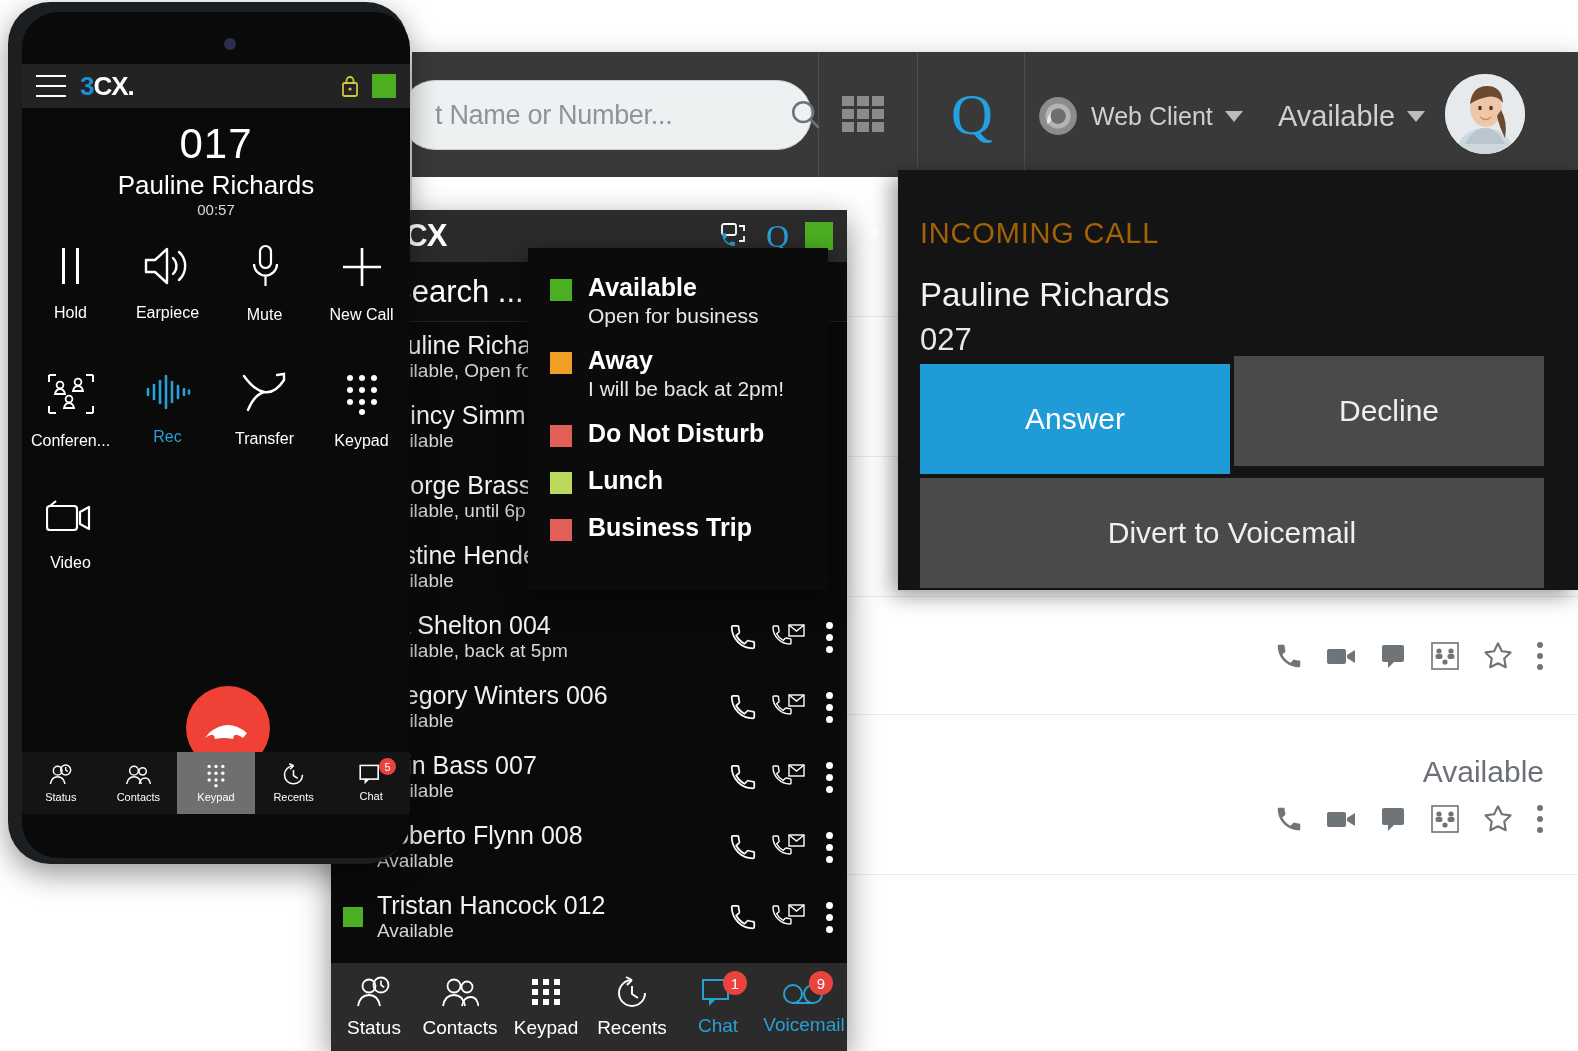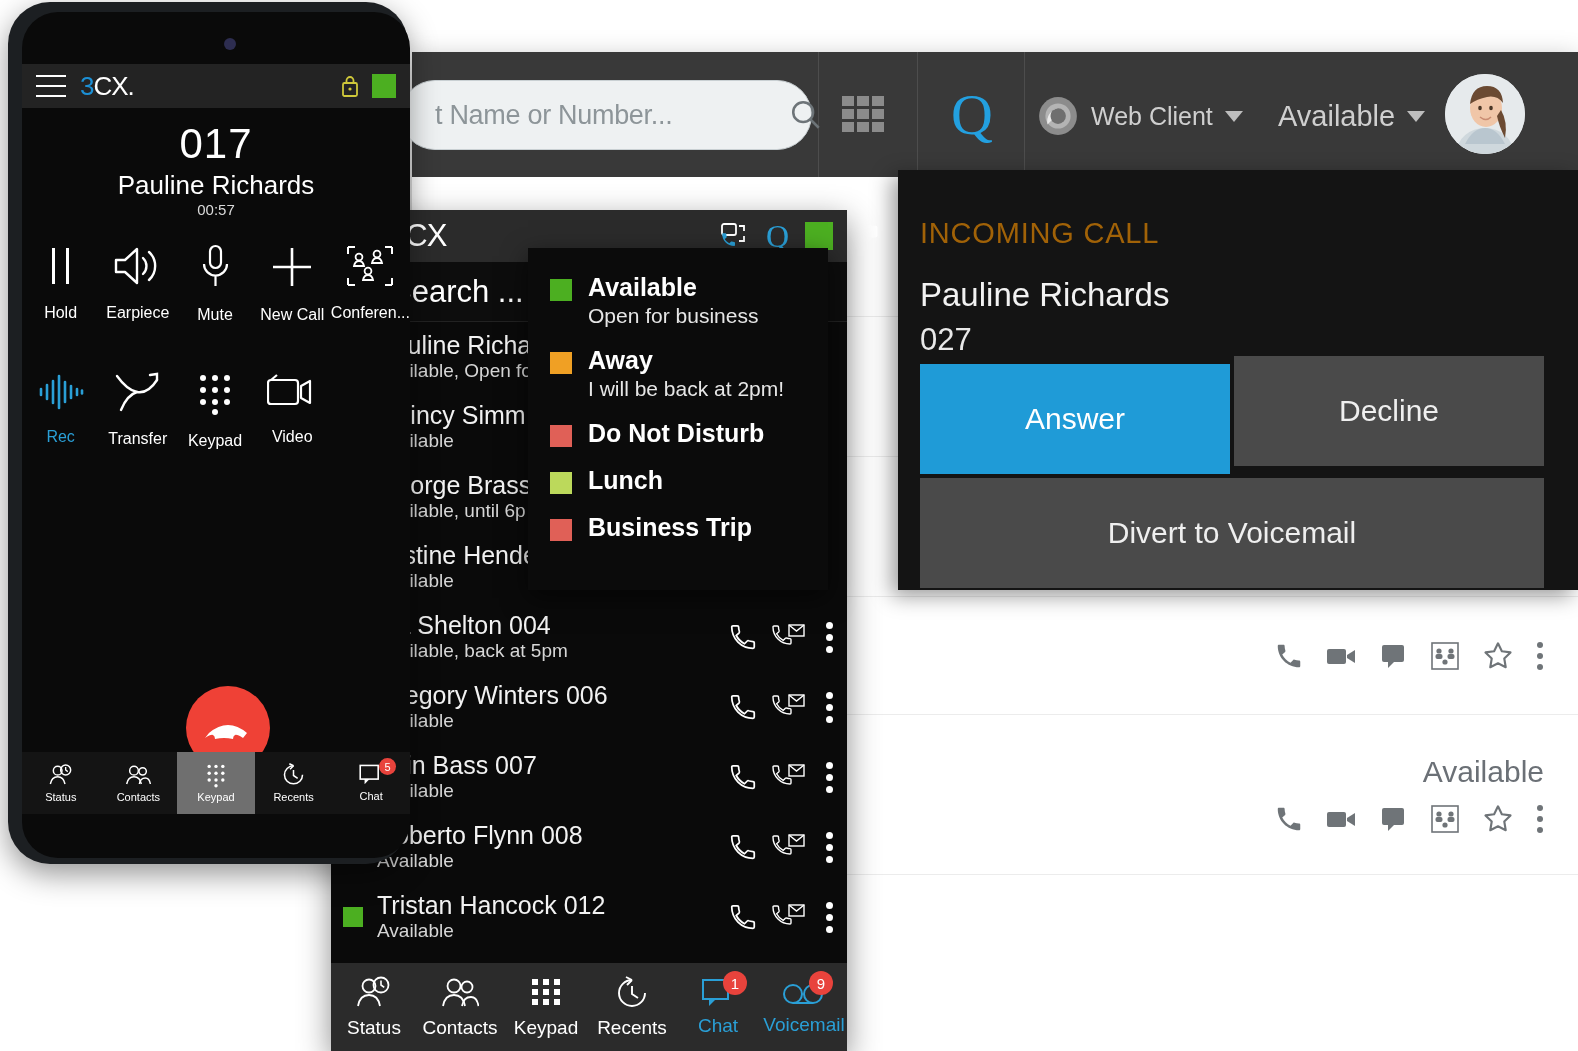--- a/index.html
+++ b/index.html
@@ -132,21 +132,21 @@
     position: absolute; left: 331px; top: 210px; width: 516px; height: 841px;
     background: #0a0a0a;
     box-shadow: 0 10px 30px rgba(0,0,0,0.45);
   }
   #da-header {
     position: absolute; left: 0; top: 0; width: 516px; height: 52px;
     background: #2b2b2b; display: flex; align-items: center; padding: 0 14px;
   }
   .hamb { width: 30px; height: 22px; display: flex; flex-direction: column; justify-content: space-between; }
   .hamb i { display: block; height: 2px; background: #ffffff; }
-  .logo3cx { font-size: 31px; font-weight: normal; letter-spacing: -1px; margin-left: 14px; }
+  .logo3cx { font-size: 31px; font-weight: bold; letter-spacing: -1px; margin-left: 14px; }
   .logo3cx .b { color: #1c8fd4; }
   .logo3cx .w { color: #ffffff; }
   #da-hdr-right { margin-left: auto; display: flex; align-items: center; gap: 16px; }
   #da-green { width: 28px; height: 28px; background: #4caf21; }
   #da-q { color: #2a9fd6; font-size: 32px; font-family: "Liberation Serif", serif; line-height: 1; }
 
   #da-search {
     position: absolute; left: 0; top: 52px; width: 516px; height: 60px;
     background: #0d0d0d; border-bottom: 1px solid #222;
     display: flex; align-items: center; padding: 0 16px; gap: 14px;
@@ -216,21 +216,21 @@
 
   #ph-num { position: absolute; top: 108px; width: 388px; text-align: center;
             font-size: 42px; color: #ffffff; font-weight: 300; letter-spacing: 1px; }
   #ph-name { position: absolute; top: 158px; width: 388px; text-align: center;
              font-size: 26px; color: #ffffff; font-weight: 300; }
   #ph-timer { position: absolute; top: 189px; width: 388px; text-align: center;
               font-size: 15px; color: #dadada; }
 
   #ph-grid {
     position: absolute; left: 0; top: 232px; width: 388px;
-    display: grid; grid-template-columns: repeat(5, 1fr); row-gap: 48px;
+    display: grid; grid-template-columns: repeat(4, 1fr); row-gap: 48px;
   }
   .ph-cell { display: flex; flex-direction: column; align-items: center; gap: 16px; }
   .ph-cell svg { display: block; }
   .ph-lab { font-size: 16px; color: #ffffff; }
   .ph-lab.blue { color: #2a9fd6; }
 
   #ph-hang {
     position: absolute; left: 164px; top: 674px; width: 84px; height: 84px;
     border-radius: 50%; background: #ef4136;
     display: flex; align-items: center; justify-content: center; border: none; cursor: pointer;

